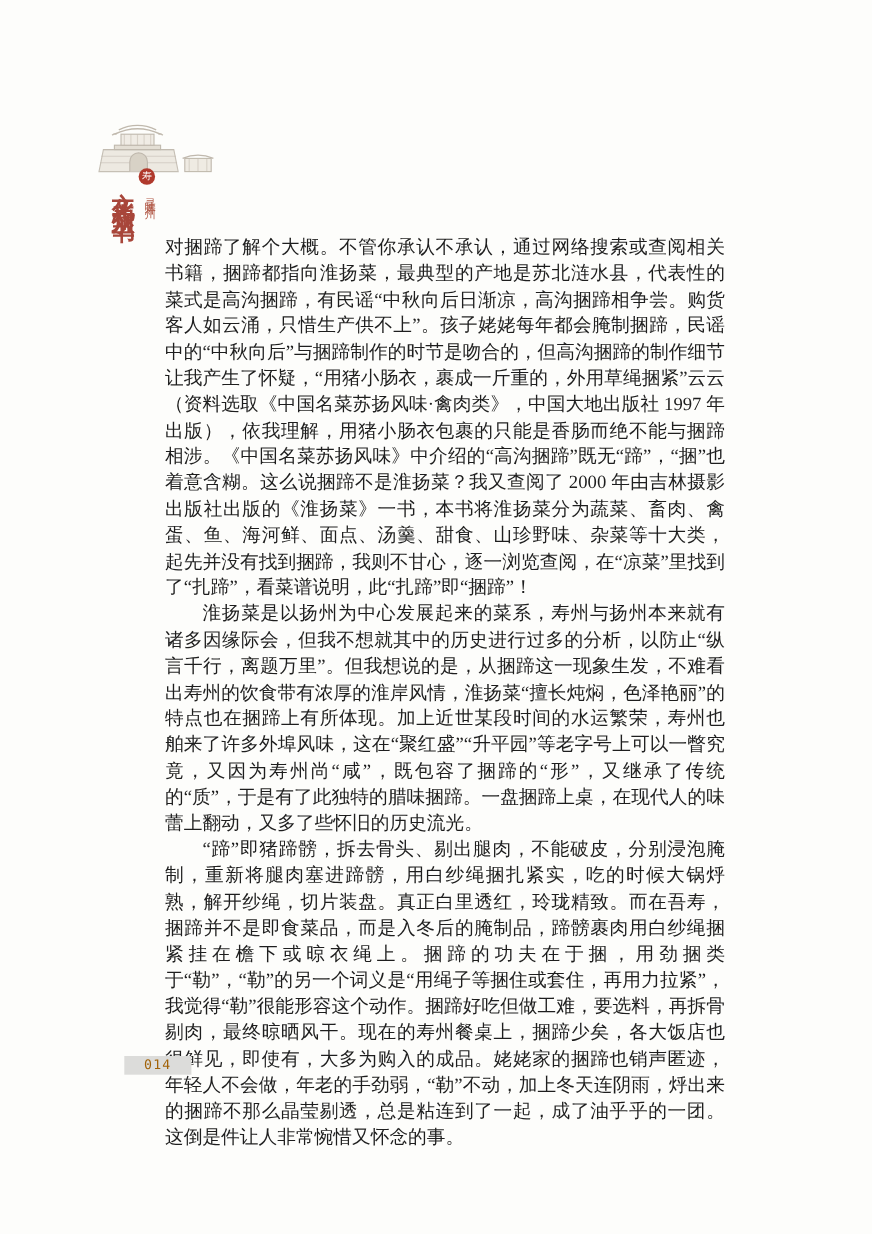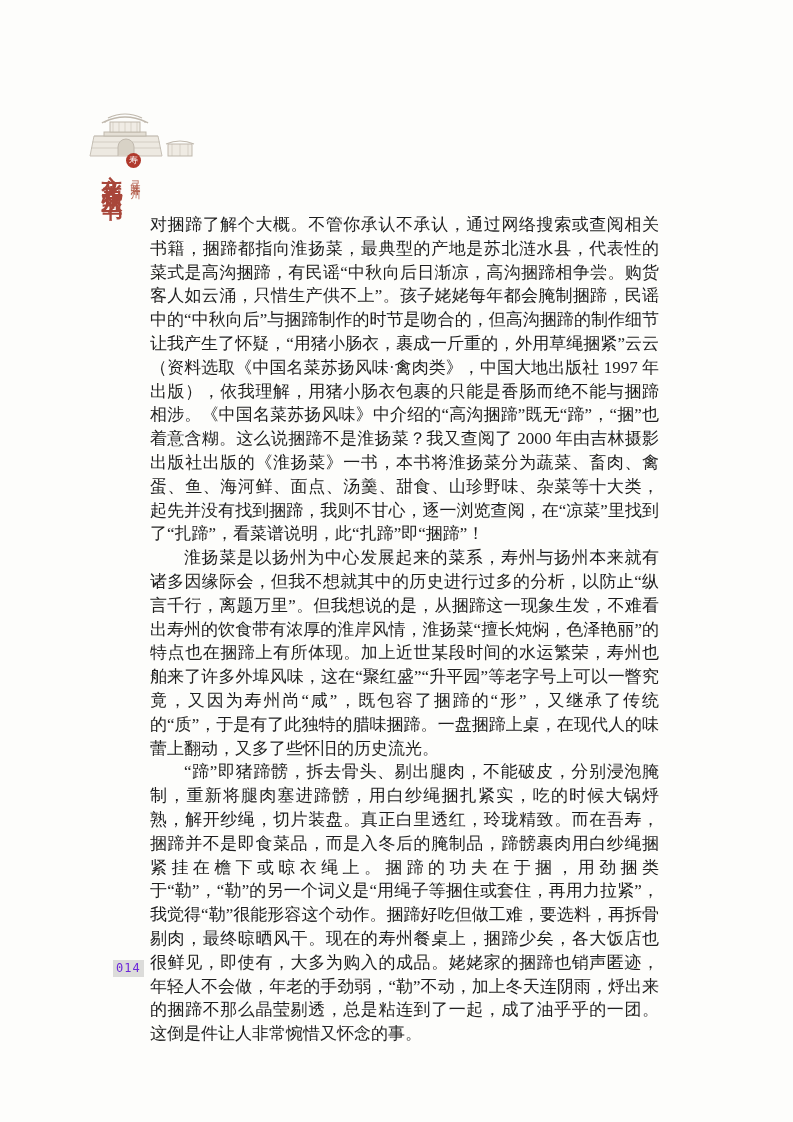--- a/index.html
+++ b/index.html
@@ -48,24 +48,24 @@
     font-size:17px; line-height:23.8px;
     color:#1e1e1e;
     text-align:justify;
     margin-top:12px;
   }
   .article-body p { text-indent:2em; }
   .article-body p.continuation { text-indent:0; }
   
   .page-number {
     position:absolute; left:113px; top:960px;
-    background:#dcdcda; color:#6d28d9;
+    background:#dcdcda; color:#a16207;
     font-family:"DejaVu Sans Mono","Liberation Mono",monospace;
     font-size:12px; line-height:17px;
-    padding:0 3px; letter-spacing:1px;
+    padding:0 18px; letter-spacing:1px;
   }
 </style>
 </head>
 <body>
 
 <div class="book-page">
 
   <svg class="gate-illustration" viewBox="0 0 116 52" fill="none">
     <g stroke="#b1a89a" stroke-width="1">
 

